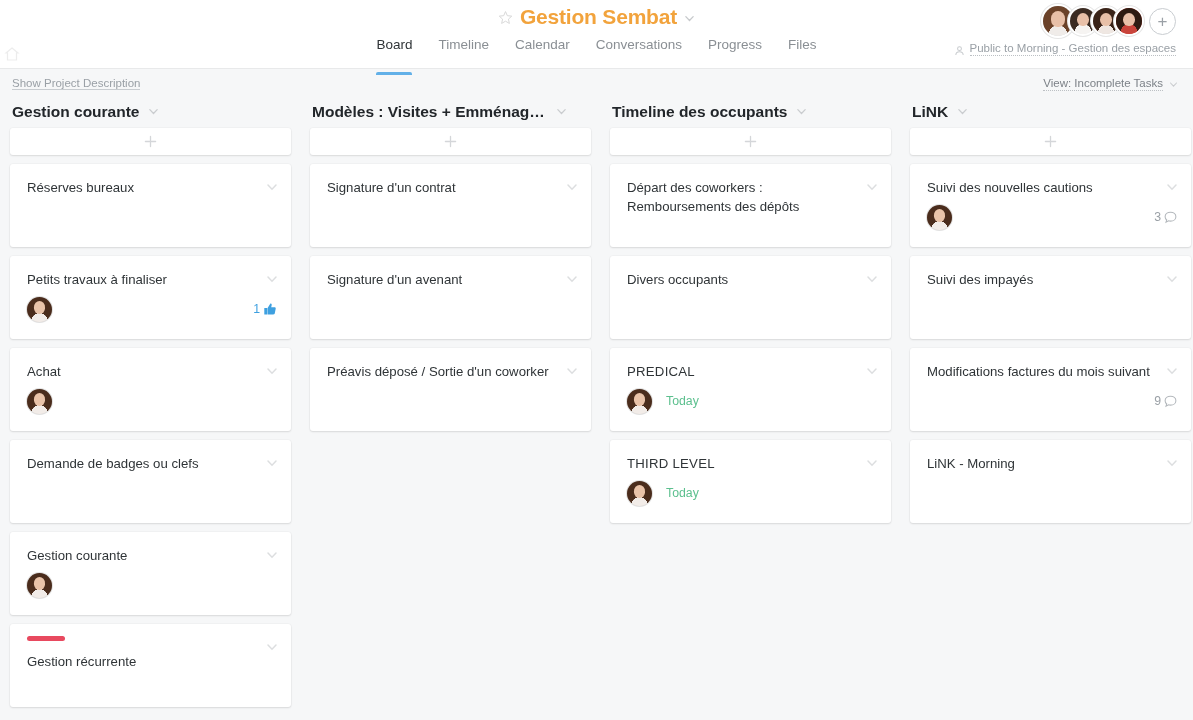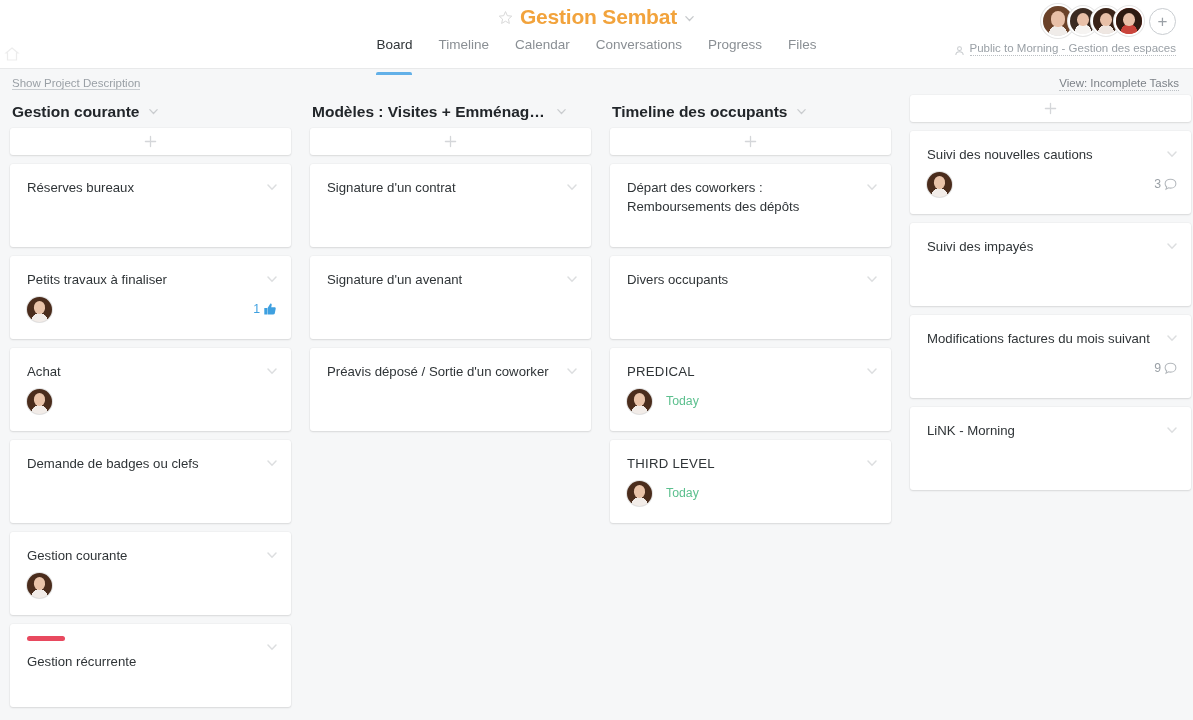--- a/index.html
+++ b/index.html
@@ -82,21 +82,21 @@
   
   .subbar { position: relative; height: 26px; }
   .show-desc {
     position: absolute; left: 12px; top: 8px;
     font-size: 11.5px; color: #9aa0a6;
     border-bottom: 1px solid #c8ccd0; cursor: pointer;
   }
   .view-sel {
     position: absolute; right: 14px; top: 8px;
     font-size: 11.5px; color: #7d8288; cursor: pointer;
-    display: flex; align-items: center; gap: 5px; flex-direction: column;
+    display: flex; align-items: center; gap: 5px;
   }
   .view-sel span.vtext { border-bottom: 1px dotted #bcc0c4; padding-bottom:1px; }
 
   
   .board {
     display: flex; padding: 0 10px; gap: 19px;
     height: 625px;
   }
   .column { width: 281px; flex: 0 0 281px; }
   .col-head {
@@ -383,20 +383,26 @@
             <div class="card-av">
               <div class="hair" style="position:absolute;inset:0;background:radial-gradient(circle at 50% 98%, #f2ece8 0 30%, #4a2c1c 31% 100%)"></div>
               <div class="face" style="position:absolute;left:27%;top:17%;width:46%;height:52%;background:#e9c3a9;border-radius:48% 48% 45% 45%"></div>
             </div>
             <div class="due">Today</div>
           </div>
         </div>
       </div>
     </div>
     <div class="column">
+      <div class="col-head">
+        <div class="col-title">LiNK</div>
+        <svg class="chev" viewBox="0 0 12 12">
+          <path d="M2 4 L6 8.2 L10 4" fill="none" stroke="#8e9398" stroke-width="1.4" stroke-linecap="round"></path>
+        </svg>
+      </div>
       <div class="col-body">
         <div class="add-card">
           <svg class="plus" viewBox="0 0 14 14">
             <path d="M7 1.5 V12.5 M1.5 7 H12.5" stroke="#9aa0a6" stroke-width="1.4" stroke-linecap="round"></path>
           </svg>
         </div>
         <div class="card">
           <div class="card-title">Suivi des nouvelles cautions</div>
           <svg class="card-chev" viewBox="0 0 12 12">
             <path d="M2 4 L6 8.2 L10 4" fill="none" stroke="#8e9398" stroke-width="1.5" stroke-linecap="round"></path>

